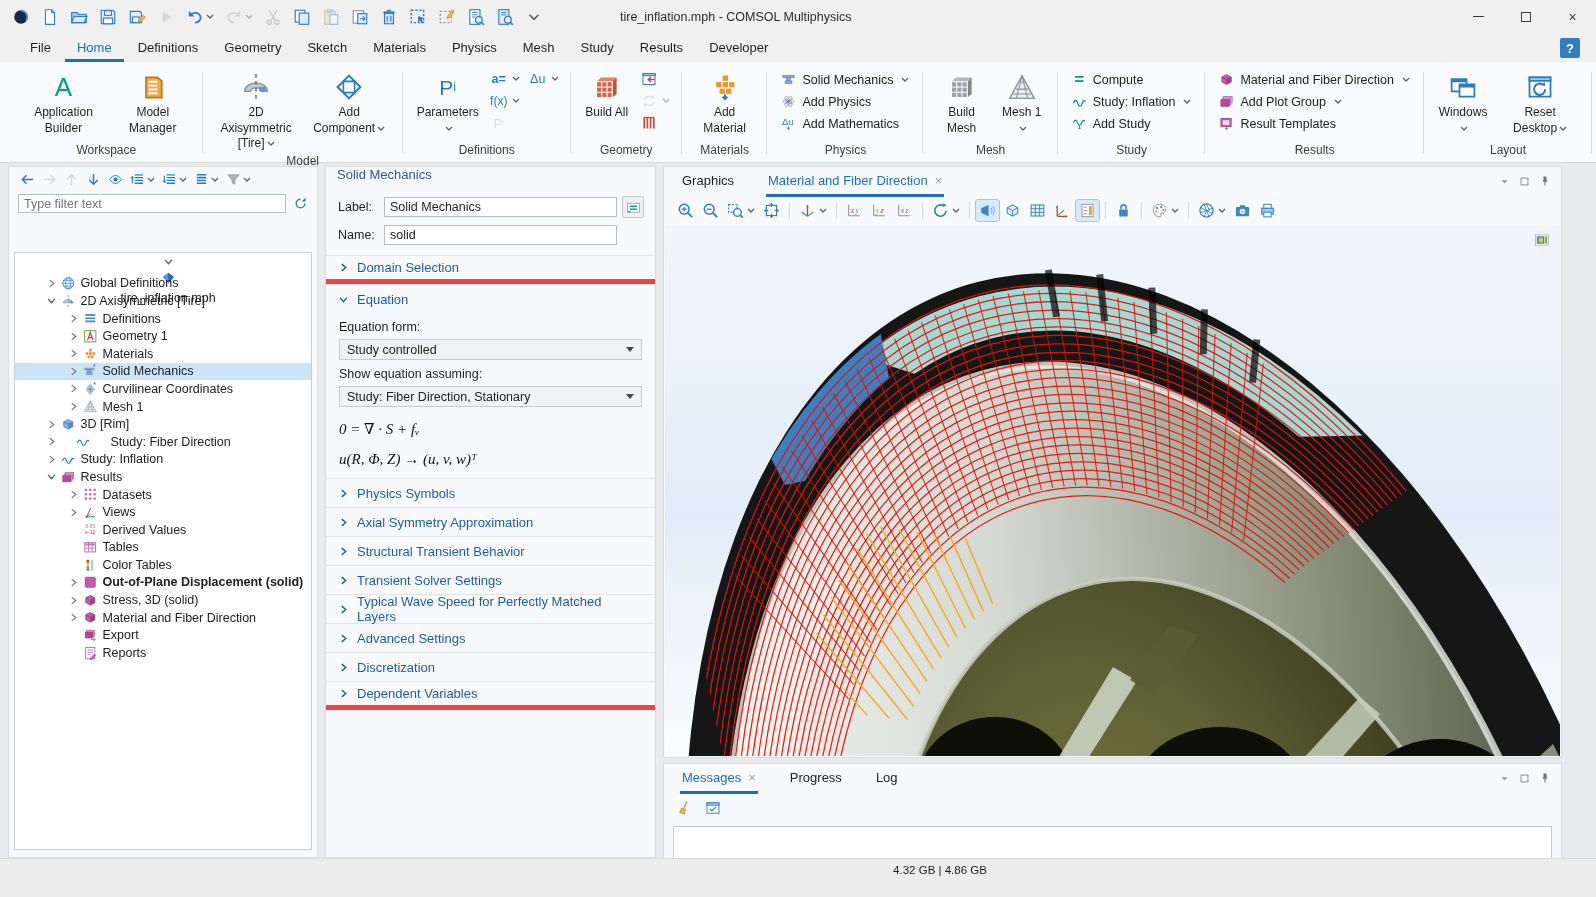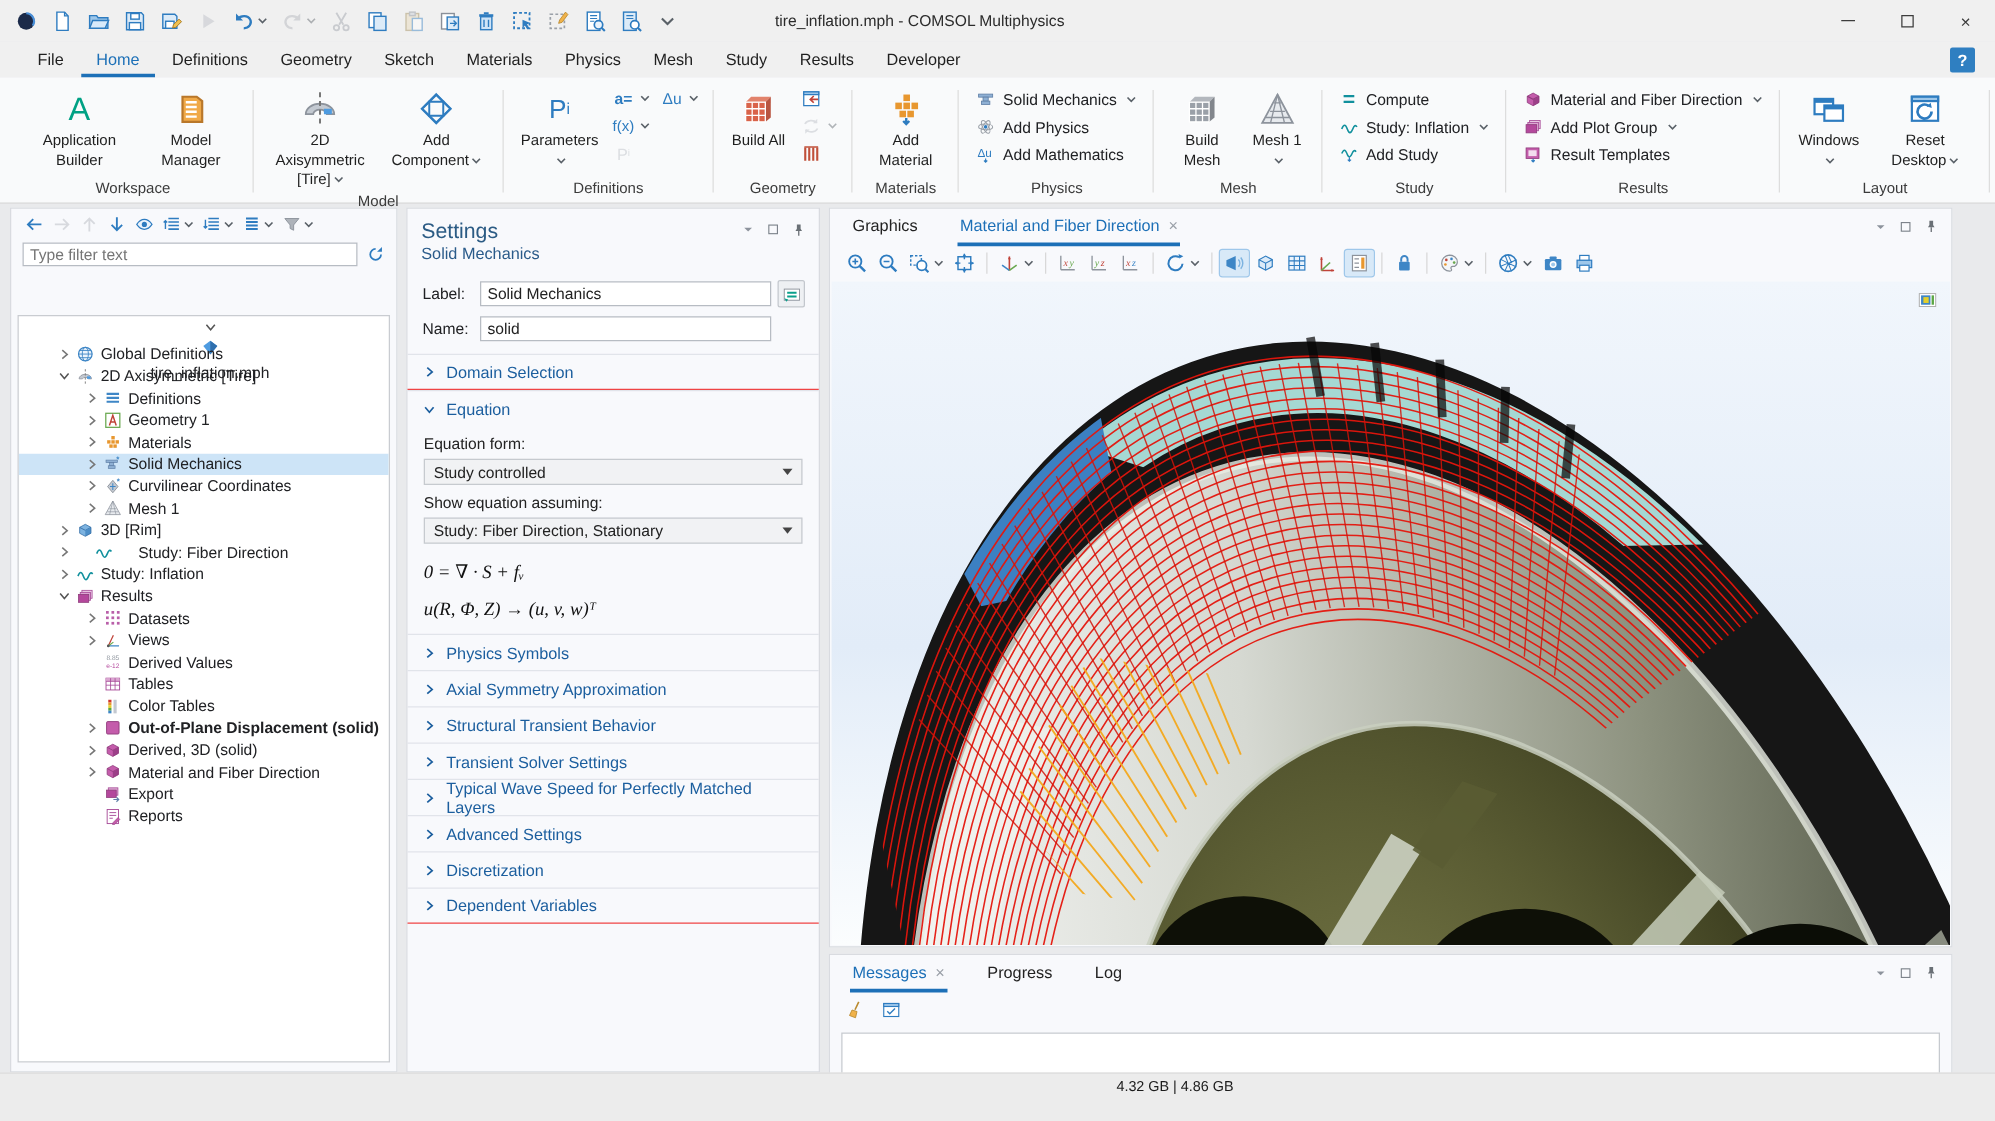--- a/index.html
+++ b/index.html
@@ -50,21 +50,21 @@
 .tree{position:absolute;top:85px;left:5px;right:5px;bottom:7px;background:#fff;border:1px solid #c9ccd1;overflow:hidden;padding-top:4px}
 .trow{display:flex;align-items:center;height:17.6px;font-size:12.5px;gap:5px;white-space:nowrap}
 .trow.selected{background:#cde4f7}
 .tchev{width:9px;display:inline-flex;flex:none}
 
 .ssub{padding:0 11px 6px;font-size:13px;color:#2a5b8a}
 .sform{padding:8px 10px 10px 12px;display:grid;grid-template-columns:46px 1fr 28px;row-gap:7px;align-items:center}
 .sform input{height:20px;border:1px solid #b7bcc3;font-size:12.5px;padding:0 5px;font-family:inherit;color:#222;background:#fff;width:100%}
 .renbtn{width:22px;height:22px;margin-left:5px;border:1px solid #c3c7cd;background:#eef0f3;border-radius:2px;display:flex;align-items:center;justify-content:center}
 .sect{border-top:1px solid #e1e4ea;display:flex;align-items:center;gap:9px;height:29px;padding:0 13px;color:#1b5e9e;font-size:13px}
-.sect:last-child{border-bottom:1px solid #ef4444}
+.sect:last-child{border-bottom:5px solid #ef4444}
 .eqbody{padding:0 13px 8px}
 .flabel{font-size:12.5px;margin:7px 0 5px;color:#222}
 .dropdown{height:21px;background:#f1f2f4;border:1px solid #c6cacf;display:flex;align-items:center;padding:0 7px;font-size:12.5px;color:#222;justify-content:space-between}
 .ddc{width:0;height:0;border-left:4px solid transparent;border-right:4px solid transparent;border-top:5px solid #444}
 .eqline{font-family:"Liberation Serif","DejaVu Serif",serif;font-style:italic;font-size:15px;margin:13px 0 2px;color:#111}
 
 .gtabs{height:30px;display:flex;align-items:stretch;padding-left:16px;gap:30px;position:relative}
 .gtab{display:flex;align-items:center;gap:7px;font-size:13px;color:#222;border-bottom:3px solid transparent;padding:0 2px}
 .gtab.active{color:#1d70b7;border-bottom-color:#1d70b7}
 .tclose{color:#9aa0a8;font-size:13px}
@@ -1059,21 +1059,21 @@
           </svg>
         </span>
         <span class="ic" style="width:14.5px;height:14.5px">
           <svg viewBox="0 0 16 16" xmlns="http://www.w3.org/2000/svg">
             <path d="M3 5.3L8 2.6l5 2.7v5.4L8 13.4l-5-2.7z" fill="#c45cab"></path>
             <path d="M3 5.3L8 8l5-2.7" fill="none" stroke="#8f3b7c" stroke-width=".7"></path>
             <path d="M8 8v5.4l5-2.7V5.3z" fill="#9c3f88"></path>
             <path d="M3 5.3L8 2.6l5 2.7v5.4L8 13.4l-5-2.7z" fill="none" stroke="#8f3b7c" stroke-width=".7"></path>
           </svg>
         </span>
-        <span>Derived, 3D (solid)</span>
+        <span>Stress, 3D (solid)</span>
       </div>
       <div class="trow" style="padding-left: 54px;">
         <span class="tchev">
           <svg width="9" height="9" viewBox="0 0 8 8">
             <path d="M2.5 1L6 4 2.5 7" fill="none" stroke="#777" stroke-width="1.1"></path>
           </svg>
         </span>
         <span class="ic" style="width:14.5px;height:14.5px">
           <svg viewBox="0 0 16 16" xmlns="http://www.w3.org/2000/svg">
             <path d="M3 5.3L8 2.6l5 2.7v5.4L8 13.4l-5-2.7z" fill="#c45cab"></path>
@@ -1103,41 +1103,20 @@
             <path d="M5 4.5h6M5 7h6M5 9.5h3" stroke="#a64896" stroke-width=".8"></path>
             <path d="M8.3 13.2l4.3-4.3 1.6 1.6-4.3 4.3-2.1.5z" fill="#c45cab" stroke="#8f3b7c" stroke-width=".5"></path>
           </svg>
         </span>
         <span>Reports</span>
       </div>
     </div>
 </div>
 
 <div class="panel" style="left:325px;top:166px;width:331px;height:692px">
-  <div class="phead" style="padding-bottom:0">
-    <div class="ptitle">Settings</div>
-    <div class="pchrome" id="st-chrome">
-        <span><span class="ic" style="width:11px;height:11px">
-            <svg viewBox="0 0 16 16" xmlns="http://www.w3.org/2000/svg">
-              <path d="M3.5 6l4.5 4.5L12.5 6z" fill="#8d939c"></path>
-            </svg>
-          </span></span>
-        <span><span class="ic" style="width:11px;height:11px">
-            <svg viewBox="0 0 16 16" xmlns="http://www.w3.org/2000/svg">
-              <rect x="3" y="3" width="10" height="10" fill="none" stroke="#7b828a" stroke-width="1.3"></rect>
-            </svg>
-          </span></span>
-        <span><span class="ic" style="width:12px;height:12px">
-            <svg viewBox="0 0 16 16" xmlns="http://www.w3.org/2000/svg">
-              <path d="M6 2h4v4.6L11.5 9h-7L6 6.6z" fill="#6a7076"></path>
-              <path d="M8 9v5" stroke="#6a7076" stroke-width="1.4"></path>
-            </svg>
-          </span></span>
-      </div>
-  </div>
   <div class="ssub">Solid Mechanics</div>
   <div class="sform">
     <div>Label:</div>
     <input type="text" value="Solid Mechanics" style="">
     <div class="renbtn" id="rename-btn">
         <span class="ic" style="width:15px;height:15px">
           <svg viewBox="0 0 16 16" xmlns="http://www.w3.org/2000/svg">
             <rect x="1.5" y="3.5" width="13" height="9.5" fill="#fff" stroke="#8d939c" stroke-width=".8"></rect>
             <path d="M4 6.6h8M4 9.8h8" stroke="#0ba08c" stroke-width="1.6"></path>
             <path d="M1.5 11.2l3.4 1.1-1.6 1.9z" fill="#0ba08c"></path>

